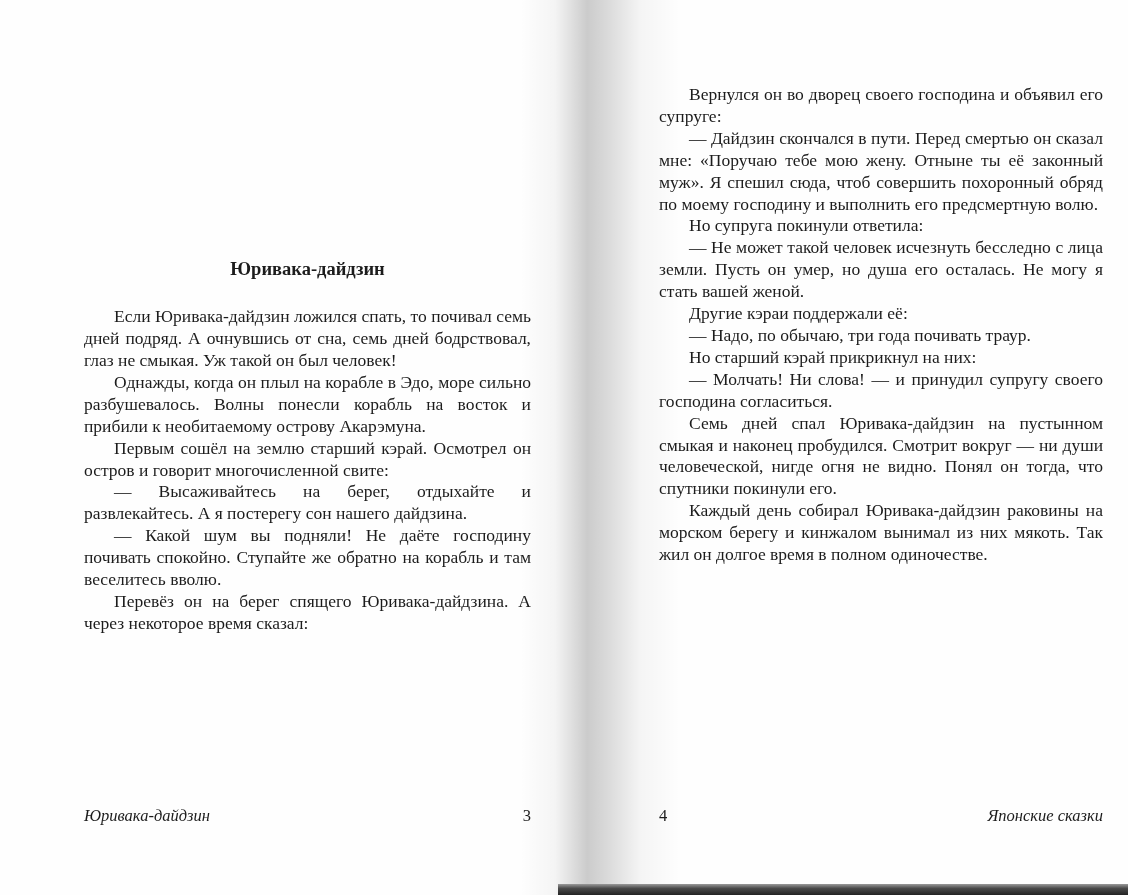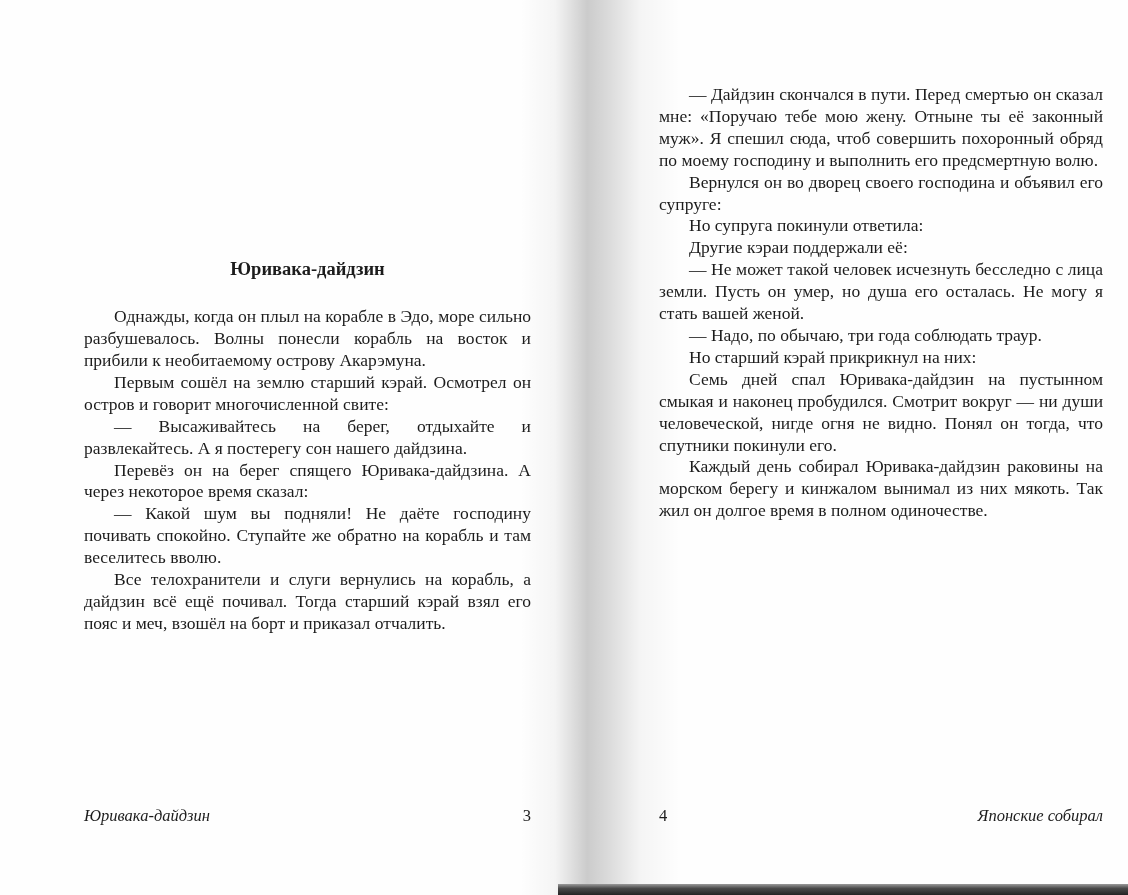--- a/index.html
+++ b/index.html
@@ -95,46 +95,47 @@
 </head>
 <body>
 
 <div class="spread">
 
   <div class="gutter-shadow"></div>
 
   <div class="page page-left">
     <h1 class="story-title">Юривака-дайдзин</h1>
     <div class="body-text">
+      <p>Если Юривака-дайдзин ложился спать, то почивал семь дней подряд. А очнувшись от сна, семь дней бодрствовал, глаз не смыкая. Уж такой он был человек!</p>
       <p>Однажды, когда он плыл на корабле в Эдо, море сильно разбушевалось. Волны понесли корабль на восток и прибили к необитаемому острову Акарэмуна.</p>
       <p>Первым сошёл на землю старший кэрай. Осмотрел он остров и говорит многочисленной свите:</p>
       <p>— Высаживайтесь на берег, отдыхайте и развлекайтесь. А я постерегу сон нашего дайдзина.</p>
+      <p>— Какой шум вы подняли! Не даёте господину почивать спокойно. Ступайте же обратно на корабль и там веселитесь вволю.</p>
       <p>Перевёз он на берег спящего Юривака-дайдзина. А через некоторое время сказал:</p>
-      <p>— Какой шум вы подняли! Не даёте господину почивать спокойно. Ступайте же обратно на корабль и там веселитесь вволю.</p>
-      <p>Все телохранители и слуги вернулись на корабль, а дайдзин всё ещё почивал. Тогда старший кэрай взял его пояс и меч, взошёл на борт и приказал отчалить.</p>
     </div>
     <div class="page-footer">
       <span class="running-title">Юривака-дайдзин</span>
       <span class="page-number">3</span>
     </div>
   </div>
 
   <div class="page page-right">
     <div class="body-text">
+      <p>Вернулся он во дворец своего господина и объявил его супруге:</p>
       <p>— Дайдзин скончался в пути. Перед смертью он сказал мне: «Поручаю тебе мою жену. Отныне ты её законный муж». Я спешил сюда, чтоб совершить похоронный обряд по моему господину и выполнить его предсмертную волю.</p>
-      <p>Вернулся он во дворец своего господина и объявил его супруге:</p>
       <p>Но супруга покинули ответила:</p>
+      <p>— Не может такой человек исчезнуть бесследно с лица земли. Пусть он умер, но душа его осталась. Не могу я стать вашей женой.</p>
       <p>Другие кэраи поддержали её:</p>
-      <p>— Не может такой человек исчезнуть бесследно с лица земли. Пусть он умер, но душа его осталась. Не могу я стать вашей женой.</p>
-      <p>— Надо, по обычаю, три года соблюдать траур.</p>
+      <p>— Надо, по обычаю, три года почивать траур.</p>
       <p>Но старший кэрай прикрикнул на них:</p>
+      <p>— Молчать! Ни слова! — и принудил супругу своего господина согласиться.</p>
       <p>Семь дней спал Юривака-дайдзин на пустынном смыкая и наконец пробудился. Смотрит вокруг — ни души человеческой, нигде огня не видно. Понял он тогда, что спутники покинули его.</p>
       <p>Каждый день собирал Юривака-дайдзин раковины на морском берегу и кинжалом вынимал из них мякоть. Так жил он долгое время в полном одиночестве.</p>
     </div>
     <div class="page-footer">
       <span class="page-number">4</span>
-      <span class="running-title">Японские собирал</span>
+      <span class="running-title">Японские сказки</span>
     </div>
   </div>
 
   <div class="bottom-edge"></div>
 
 </div>
 
 </body></html>

